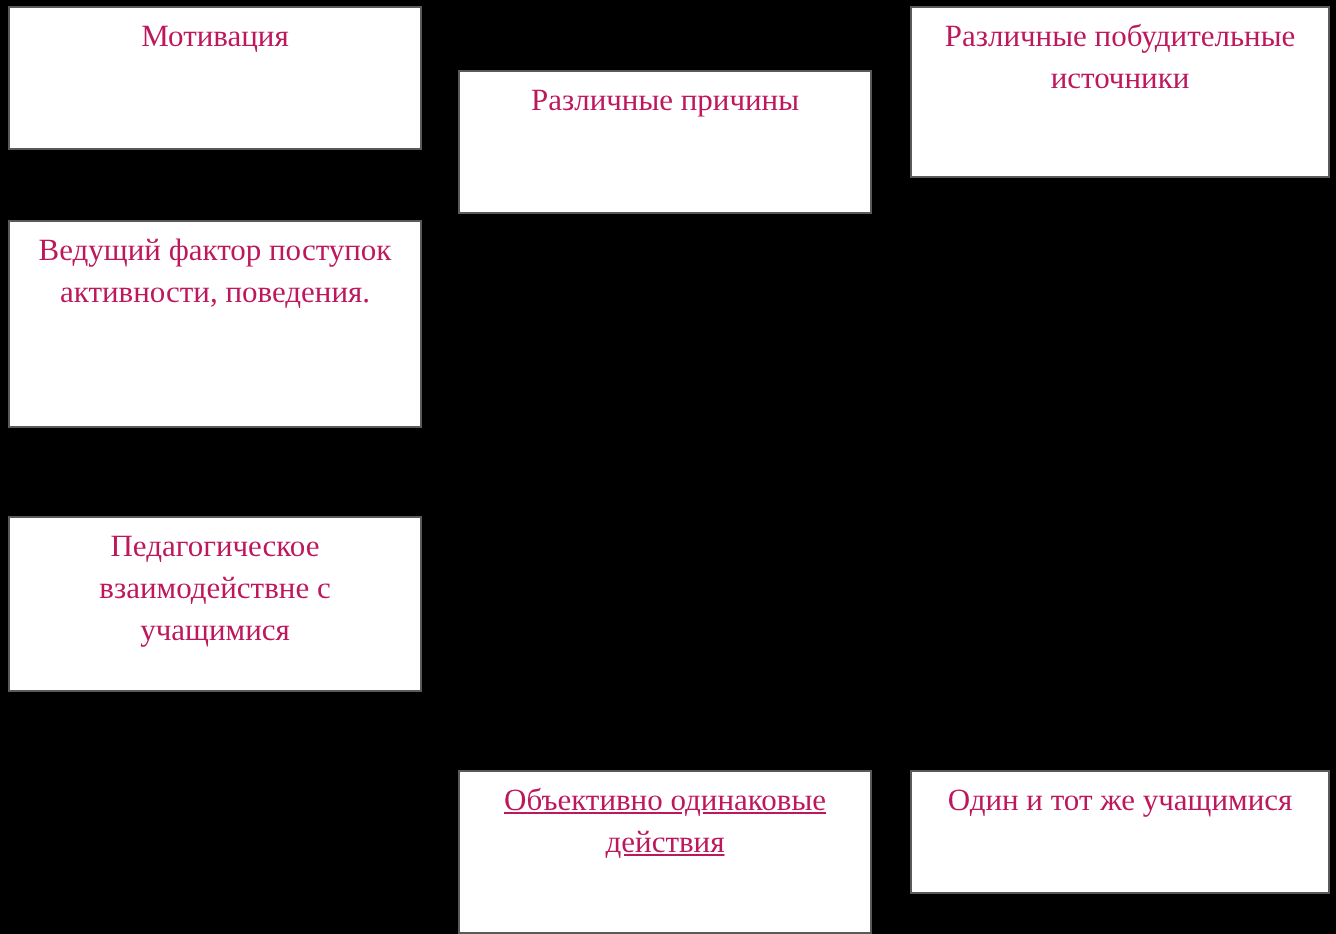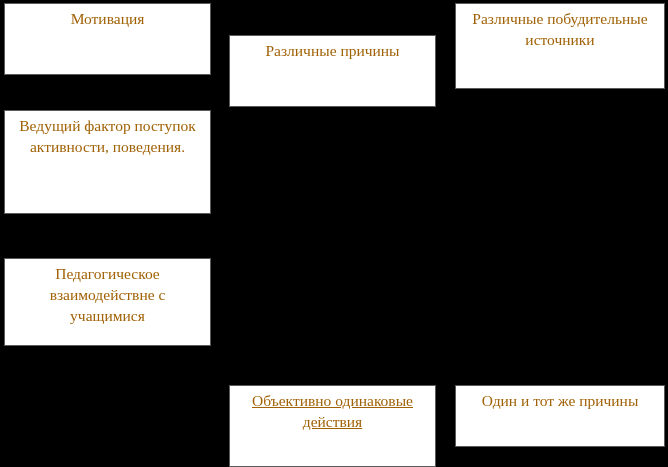--- a/index.html
+++ b/index.html
@@ -13,21 +13,21 @@
     height: 467px;
     background: #000000;
     font-family: "Liberation Serif", "DejaVu Serif", serif;
     overflow: hidden;
   }
   .box {
     position: absolute;
     background: #ffffff;
     border: 1px solid #5a5a5a;
     box-sizing: border-box;
-    color: #a16207;
+    color: #be185d;
     text-align: center;
     font-size: 15.5px;
     line-height: 1.35;
     padding: 5px 8px 0 8px;
   }
   
   .box-motivation            { left: 4px;   top: 3px;   width: 207px; height: 72px; }
   .box-various-causes        { left: 229px;  top: 3px;   width: 207px; height: 72px; margin-top: 32px; }
   .box-various-sources       { left: 455px;  top: 3px;   width: 210px; height: 86px; }
   
@@ -62,16 +62,16 @@
   <div class="box box-pedagogical">
     <span>Педагогическое взаимодействне с учащимися</span>
   </div>
 
 
   <div class="box box-objectively-same">
     <span>Объективно одинаковые действия</span>
   </div>
 
   <div class="box box-same-deed">
-    <span>Один и тот же причины</span>
+    <span>Один и тот же учащимися</span>
   </div>
 
 </div>
 
 </body></html>

